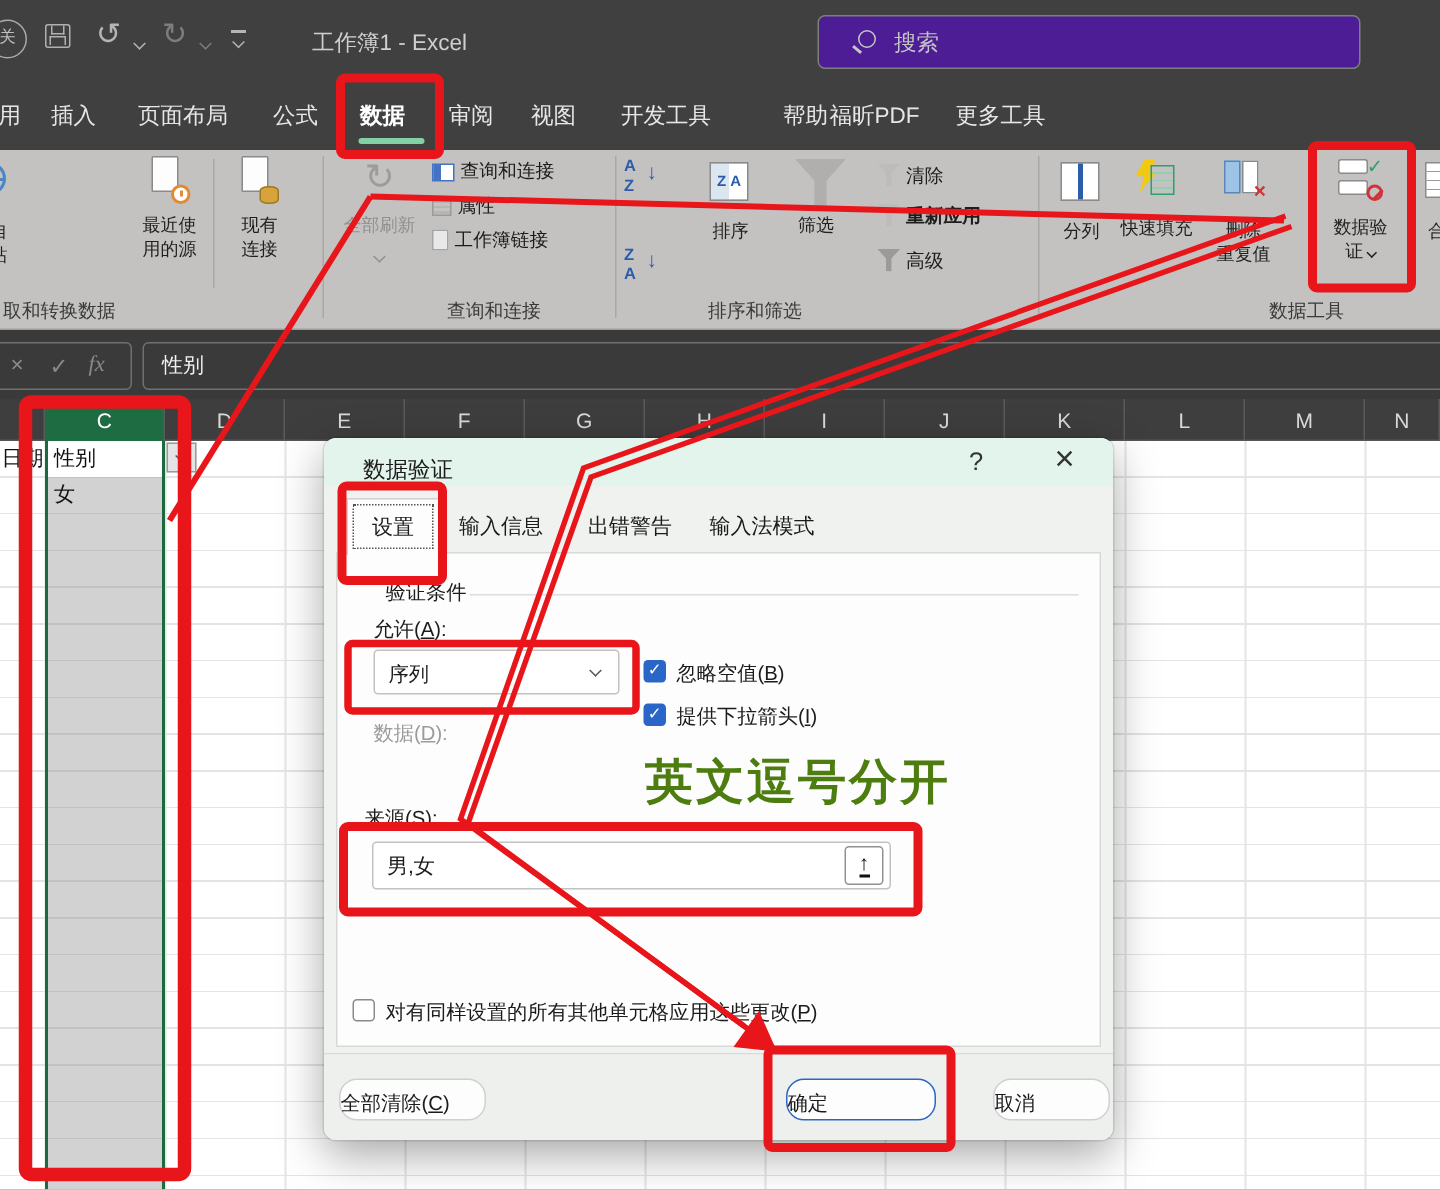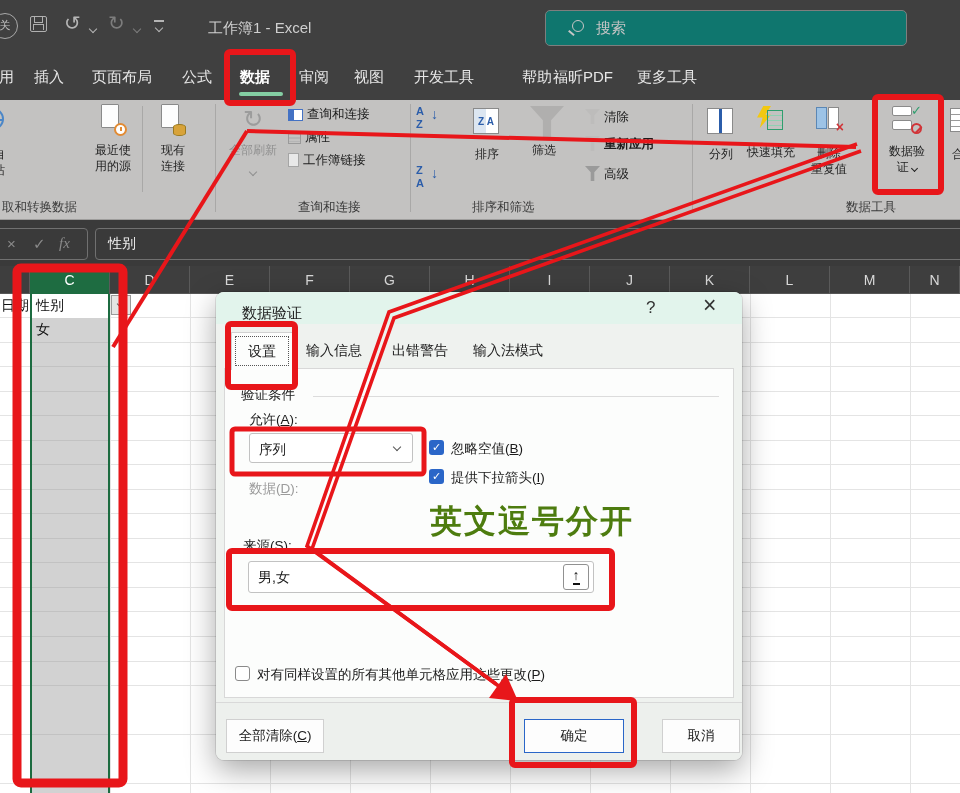--- a/index.html
+++ b/index.html
@@ -13,21 +13,21 @@
   .autosave{width:26px;height:26px;border:1.5px solid #a9a9a9;border-radius:50%;
             font-size:11px;line-height:23px;text-align:center;color:#c0c0c0;}
   .saveico{width:17px;height:16px;border:1.5px solid #b0b0b0;border-radius:2px;}
   .saveico:before{content:"";position:absolute;left:3px;top:0;width:7px;height:5px;border:1.2px solid #b0b0b0;border-top:none;}
   .saveico:after{content:"";position:absolute;left:2px;bottom:1px;width:9px;height:5px;border:1.2px solid #b0b0b0;border-bottom:none;}
   .arr{font-size:20px;line-height:20px;}
   .dim{color:#7d7d7d;}
   .chev{display:inline-block;width:6px;height:6px;border-right:1.5px solid currentColor;border-bottom:1.5px solid currentColor;transform:rotate(45deg);}
   .qat-line{position:absolute;width:10px;height:2px;background:#b5b5b5;}
   .wintitle{position:absolute;color:#cfcfcf;font-size:15px;white-space:nowrap;}
-  .search{position:absolute;left:545px;top:10px;width:362px;height:36px;background:#0f766e;border:1px solid #7e7e7e;border-radius:5px;}
+  .search{position:absolute;left:545px;top:10px;width:362px;height:36px;background:#4c1d95;border:1px solid #7e7e7e;border-radius:5px;}
   .mag{position:absolute;left:26px;top:9px;width:12px;height:12px;border:1.7px solid #c6c6c6;border-radius:50%;}
   .mag:after{content:"";position:absolute;left:-5px;top:11px;width:7px;height:1.7px;background:#c6c6c6;transform:rotate(40deg);}
   .search-txt{position:absolute;left:50px;top:8px;font-size:15px;color:#c4c4c4;}
 
   .rtab{position:absolute;top:68px;font-size:15px;color:#e6e6e6;white-space:nowrap;}
   .rtab.active{color:#ffffff;font-weight:bold;}
   .tab-underline{position:absolute;left:239px;top:92px;width:44px;height:4px;border-radius:2px;background:#84cfa3;}
 
   
   .ribbon{position:absolute;left:0;top:100px;width:960px;height:120px;background:#c3c2c1;border-bottom:1px solid #9e9d9c;}
@@ -130,22 +130,22 @@
   .combo.dis{background:#ececea;border-color:#d4d4d2;color:#9b9b9b;}
   .combo.dis .chev{color:#b0b0b0;}
   .ckb{position:absolute;width:15px;height:15px;border-radius:3px;background:#2a66c8;color:#fff;font-size:11px;
        line-height:15px;text-align:center;font-weight:bold;}
   .ckb.empty{background:#fff;border:1.3px solid #8a8a8a;}
   .srcbox{position:absolute;left:23px;top:192px;width:346px;height:32px;background:#fff;border:1px solid #c2c2c2;border-radius:3px;}
   .srcbox .v{position:absolute;left:9px;top:7px;font-size:14px;color:#1b1b1b;}
   .rangebtn{position:absolute;right:4px;top:2px;width:26px;height:26px;background:#fff;border:1px solid #919191;border-radius:3px;text-align:center;}
   .rangebtn .g{display:inline-block;margin-top:3px;font-size:14px;font-weight:bold;color:#111;border-bottom:2px solid #111;line-height:15px;}
   .dfooter{position:absolute;left:0;top:410px;width:526px;height:58px;background:#edf0ed;border-top:1px solid #d9d9d9;border-radius:0 0 8px 8px;}
-  .dbtn{position:absolute;top:16px;height:34px;background:#fdfdfd;border:1px solid #d0d0d0;border-radius:0;
-        font-size:13.5px;color:#1b1b1b;text-align:center;line-height:32px;}
+  .dbtn{position:absolute;top:16px;height:28px;background:#fdfdfd;border:1px solid #d0d0d0;border-radius:12px;
+        font-size:13.5px;color:#1b1b1b;text-align:left;line-height:32px;}
   .dbtn.primary{border:1.5px solid #2a66c8;}
 
   
   .anno{position:absolute;left:0;top:0;width:960px;height:793px;pointer-events:none;z-index:50;}
   .rednote{position:absolute;left:430px;top:500px;font-size:32px;font-weight:bold;color:#4d7c0f;
            letter-spacing:2px;white-space:nowrap;z-index:51;pointer-events:none;}
 </style>
 </head>
 <body>
 
@@ -365,21 +365,21 @@
     </div>
     <div class="dlg-help">?</div>
     <div class="dlg-close">×</div>
 
     <div class="dtab active">设置</div>
     <div class="dtab" style="left:90px;">输入信息</div>
     <div class="dtab" style="left:176px;">出错警告</div>
     <div class="dtab" style="left:257px;">输入法模式</div>
 
     <div class="panel">
-      <div class="plbl" style="left:16px;top:17px;">验证条件</div>
+      <div class="plbl" style="left:32px;top:17px;">验证条件</div>
       <div class="hairline"></div>
 
       <div class="plbl" style="left:24px;top:42px;"><span>允许(</span><u>A</u><span>):</span></div>
       <div class="combo" style="left:24px;top:64px;">
         <span class="v">序列</span>
         <span class="chev"></span>
       </div>
 
       <div class="ckb" style="left:204px;top:71px;">✓</div>
       <div class="plbl" style="left:226px;top:71px;"><span>忽略空值(</span><u>B</u><span>)</span></div>

